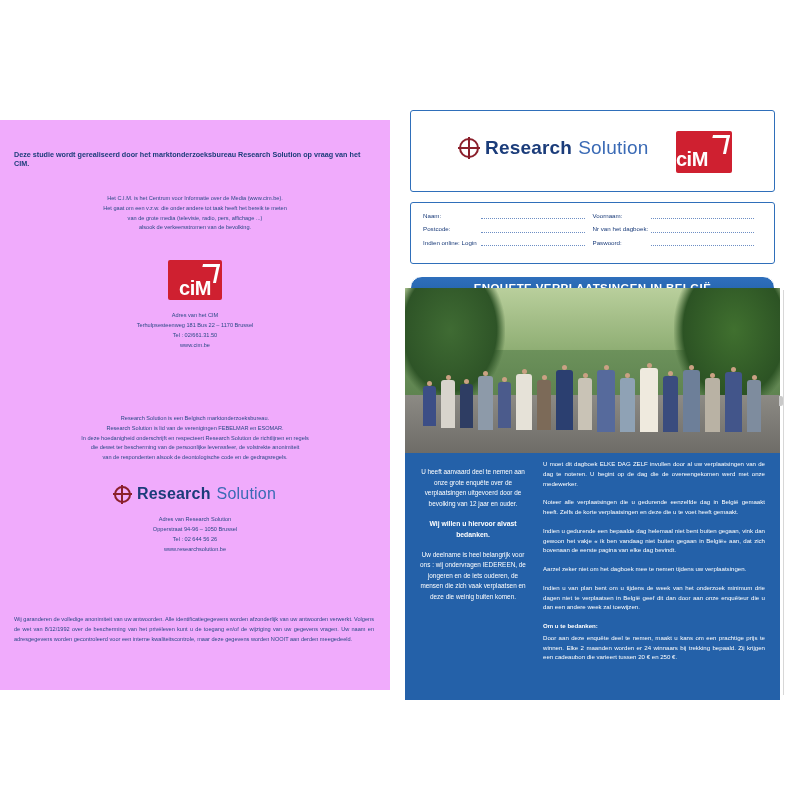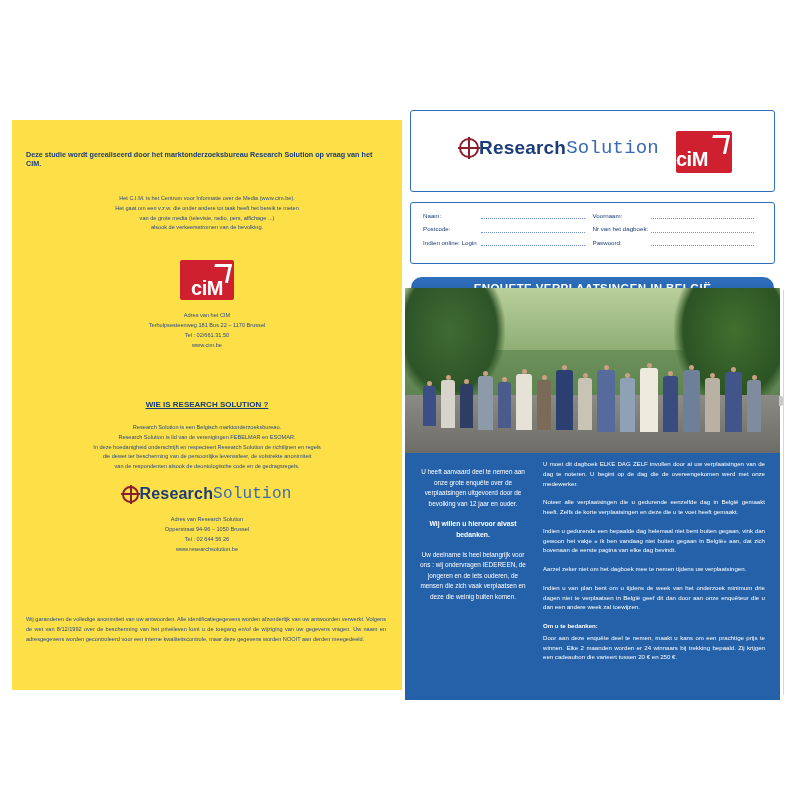--- a/index.html
+++ b/index.html
@@ -11,25 +11,25 @@
     width: 800px;
     height: 800px;
     position: relative;
     font-family: "Liberation Sans", sans-serif;
     overflow: hidden;
   }
 
   
   .left-panel {
     position: absolute;
-    left: 12px;
+    left: 0px;
     top: 120px;
     width: 390px;
     height: 570px;
-    background: #fde047;
+    background: #f0abfc;
     color: #1b3c7a;
   }
   .left-intro {
     position: absolute;
     left: 14px;
     top: 30px;
     width: 360px;
     font-size: 7.2px;
     font-weight: bold;
     color: #1b3c7a;
@@ -101,20 +101,21 @@
 
   .rs-logo-wrap {
     position: absolute;
     left: 0; right: 0;
     top: 365px;
     text-align: center;
   }
   .rs-logo {
     display: inline-flex;
     align-items: center;
+    gap: 6px;
     justify-content: center;
   }
   .rs-mark {
     width: 17px; height: 17px;
     border: 2px solid #8b1f2b;
     border-radius: 50%;
     position: relative;
     box-sizing: border-box;
   }
   .rs-mark::before {
@@ -135,21 +136,20 @@
     font-size: 16px;
     font-weight: bold;
     color: #1b3c7a;
     letter-spacing: 0.2px;
   }
   .rs-name-light {
     font-size: 16px;
     font-weight: normal;
     color: #3a6ab5;
     letter-spacing: 0.2px;
-    font-family: Liberation Mono, monospace;
   }
   .rs-address {
     margin-top: 7px;
     font-size: 5.6px;
     color: #2a4a86;
     line-height: 1.8;
     text-align: center;
   }
 
   .left-footer {
@@ -365,21 +365,20 @@
     </div>
     <div class="cim-address">
       <div>Adres van het CIM</div>
       <div>Terhulpsesteenweg 181 Bus 22 – 1170 Brussel</div>
       <div>Tel : 02/661.31.50</div>
       <div>www.cim.be</div>
     </div>
   </div>
 
   <div class="sec-rs">
-    <div class="lp-heading">WIE IS RESEARCH SOLUTION ?</div>
     <div class="lp-body" style="white-space:pre-line;">Research Solution is een Belgisch marktonderzoeksbureau.
 Research Solution is lid van de verenigingen  FEBELMAR en ESOMAR.
 In deze hoedanigheid onderschrijft en respecteert Research Solution de richtlijnen en regels
 die dewet ter bescherming van de persoonlijke levenssfeer, de volstrekte anonimiteit
 van de respondenten alsook de deontologische code en de gedragsregels.</div>
   </div>
 
   <div class="rs-logo-wrap">
     <div class="rs-logo">
       <span class="rs-mark"></span>

